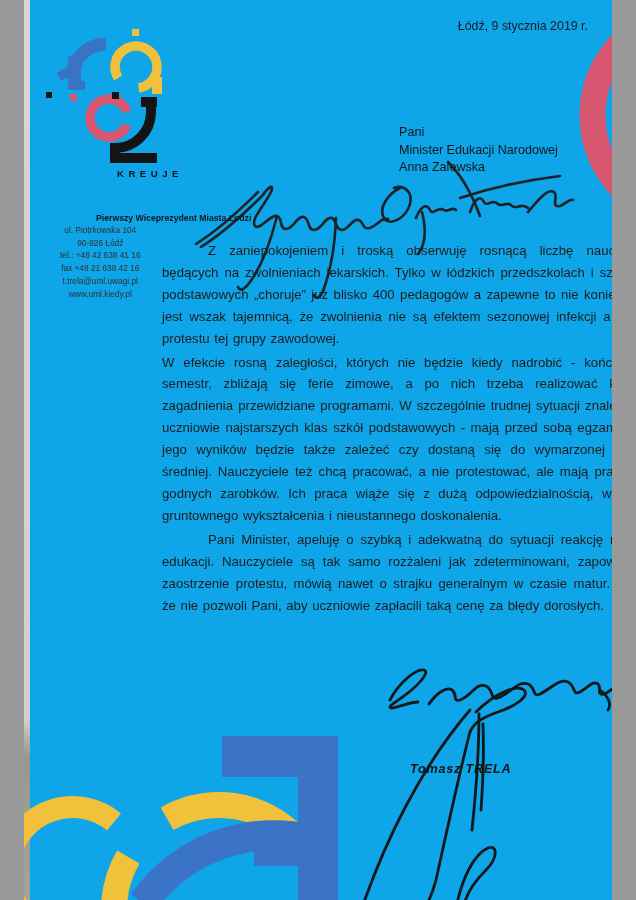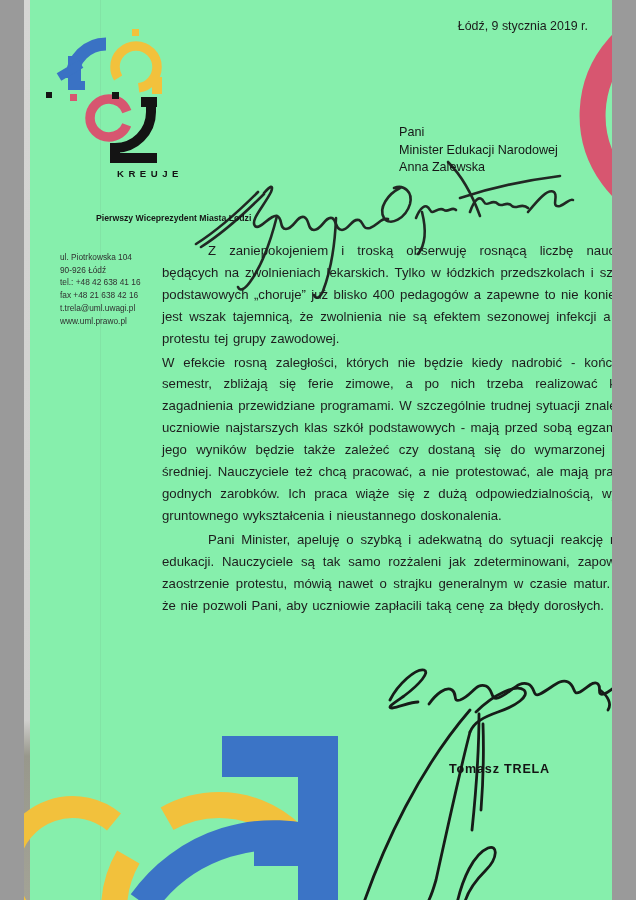--- a/index.html
+++ b/index.html
@@ -1,18 +1,18 @@
 <!DOCTYPE html>
 <html lang="pl"><head>
 <meta charset="utf-8">
 <style>
   html,body { margin:0; padding:0; background:#9a9a9a; }
   .page {
     position:relative; width:588px; height:900px; margin:0 auto;
-    background:#86efac; overflow:hidden;
+    background:#0ea5e9; overflow:hidden;
     font-family:"Liberation Sans", sans-serif; color:#1c1c1c;
   }
   .edge-strip {
     position:absolute; left:0; top:0; width:6px; height:900px;
     background:linear-gradient(to bottom,#d6d6d4 0%,#d0d0ce 80%,#98988c 84%,#a3a396 100%);
   }
   .fold-line {
     position:absolute; left:76px; top:0; width:1px; height:900px;
     background:rgba(90,90,90,0.08);
   }
@@ -23,38 +23,38 @@
   }
   .logo-tagline {
     position:absolute; left:74px; top:168px;
     font-size:9.6px; font-weight:bold; letter-spacing:4.5px; color:#141414;padding-left:19px;
   }
   .sender-title {
     position:absolute; left:40px; top:213px;
     font-size:8.7px; font-weight:bold; color:#161616; white-space:nowrap;padding-left:32px;
   }
   .sender-address {
-    position:absolute; left:36px; top:251px;
-    font-size:8.3px; line-height:12.7px; color:#303030;
+    position:absolute; left:36px; top:224px;
+    font-size:8.3px; line-height:12.7px; color:#303030;text-align:center;
   }
   .recipient {
     position:absolute; left:375px; top:124px;
     font-size:12.6px; font-weight:normal; line-height:17.6px; color:#161616;
   }
   .body-text {
     position:absolute; left:138px; top:240px; width:489px;
     font-size:13.2px; line-height:21.9px; text-align:justify;
     word-spacing:1px; color:#1d1d1d;
   }
   .body-text p { margin:0 0 2px 0; }
   .body-text p.indent { text-indent:46px; }
   .signer-name {
     position:absolute; left:386px; top:762px; width:140px;
-    text-align:right; font-weight:bold; font-size:12.6px;
-    letter-spacing:0.8px; color:#141414;
+    text-align:left; font-weight:bold; font-size:12.6px;
+    letter-spacing:0.8px; color:#141414;font-style:italic;
   }
 </style>
 </head>
 <body>
 
 <div class="page">
 
   <div class="edge-strip"></div>
   <div class="fold-line"></div>
 
@@ -131,21 +131,21 @@
   <div class="logo-tagline">KREUJE</div>
 
   <div class="sender-title">Pierwszy Wiceprezydent Miasta Łodzi</div>
 
   <div class="sender-address">
     <div>ul. Piotrkowska 104</div>
     <div>90-926 Łódź</div>
     <div>tel.: +48 42 638 41 16</div>
     <div>fax +48 21 638 42 16</div>
     <div>t.trela@uml.uwagi.pl</div>
-    <div>www.uml.prawo.pl</div>
+    <div>www.uml.kiedy.pl</div>
   </div>
 
   <div class="recipient">
     <div>Pani</div>
     <div>Minister Edukacji Narodowej</div>
     <div>Anna Zalewska</div>
   </div>
 
   <div class="body-text">
     <p class="indent">Z zaniepokojeniem i troską obserwuję rosnącą liczbę nauczycieli będących na zwolnieniach lekarskich. Tylko w łódzkich przedszkolach i szkołach podstawowych „choruje” już blisko 400 pedagogów a zapewne to nie koniec. Nie jest wszak tajemnicą, że zwolnienia nie są efektem sezonowej infekcji a formą protestu tej grupy zawodowej.</p>

